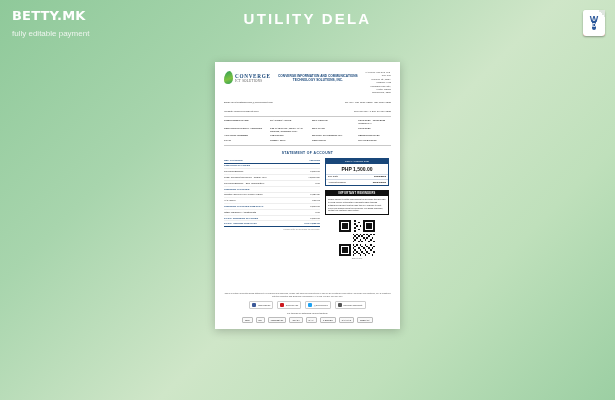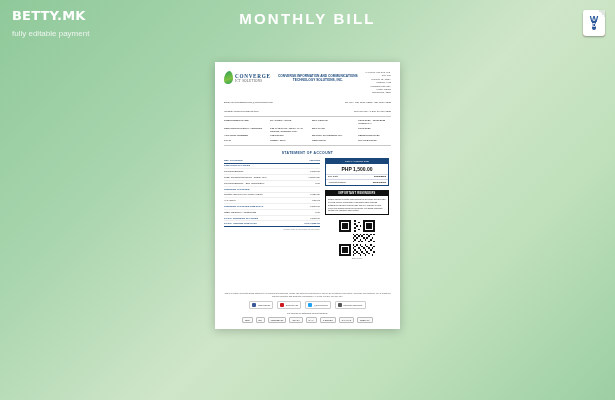--- a/index.html
+++ b/index.html
@@ -125,21 +125,21 @@
   .pill { border:.4px solid #bbb; border-radius:1px; padding:1px 2px; font-size:2px; color:#222; background:#fafafa;}
 </style>
 </head>
 <body>
 
 <div class="topbar">
   <div class="brand">
     <div class="name">BETTY.MK</div>
     <div class="sub">fully editable payment</div>
   </div>
-  <div class="title">MONTHLY BILL</div>
+  <div class="title">UTILITY DELA</div>
   <div class="filetypes">
     <div class="ficon pdf">
       <div class="corner"></div>
       <div class="glyph">A</div>
       <div class="lbl">PDF</div>
     </div>
     <div class="ficon doc">
       <div class="corner"></div>
       <div class="glyph">W</div>
       <div class="lbl">DOC</div>

